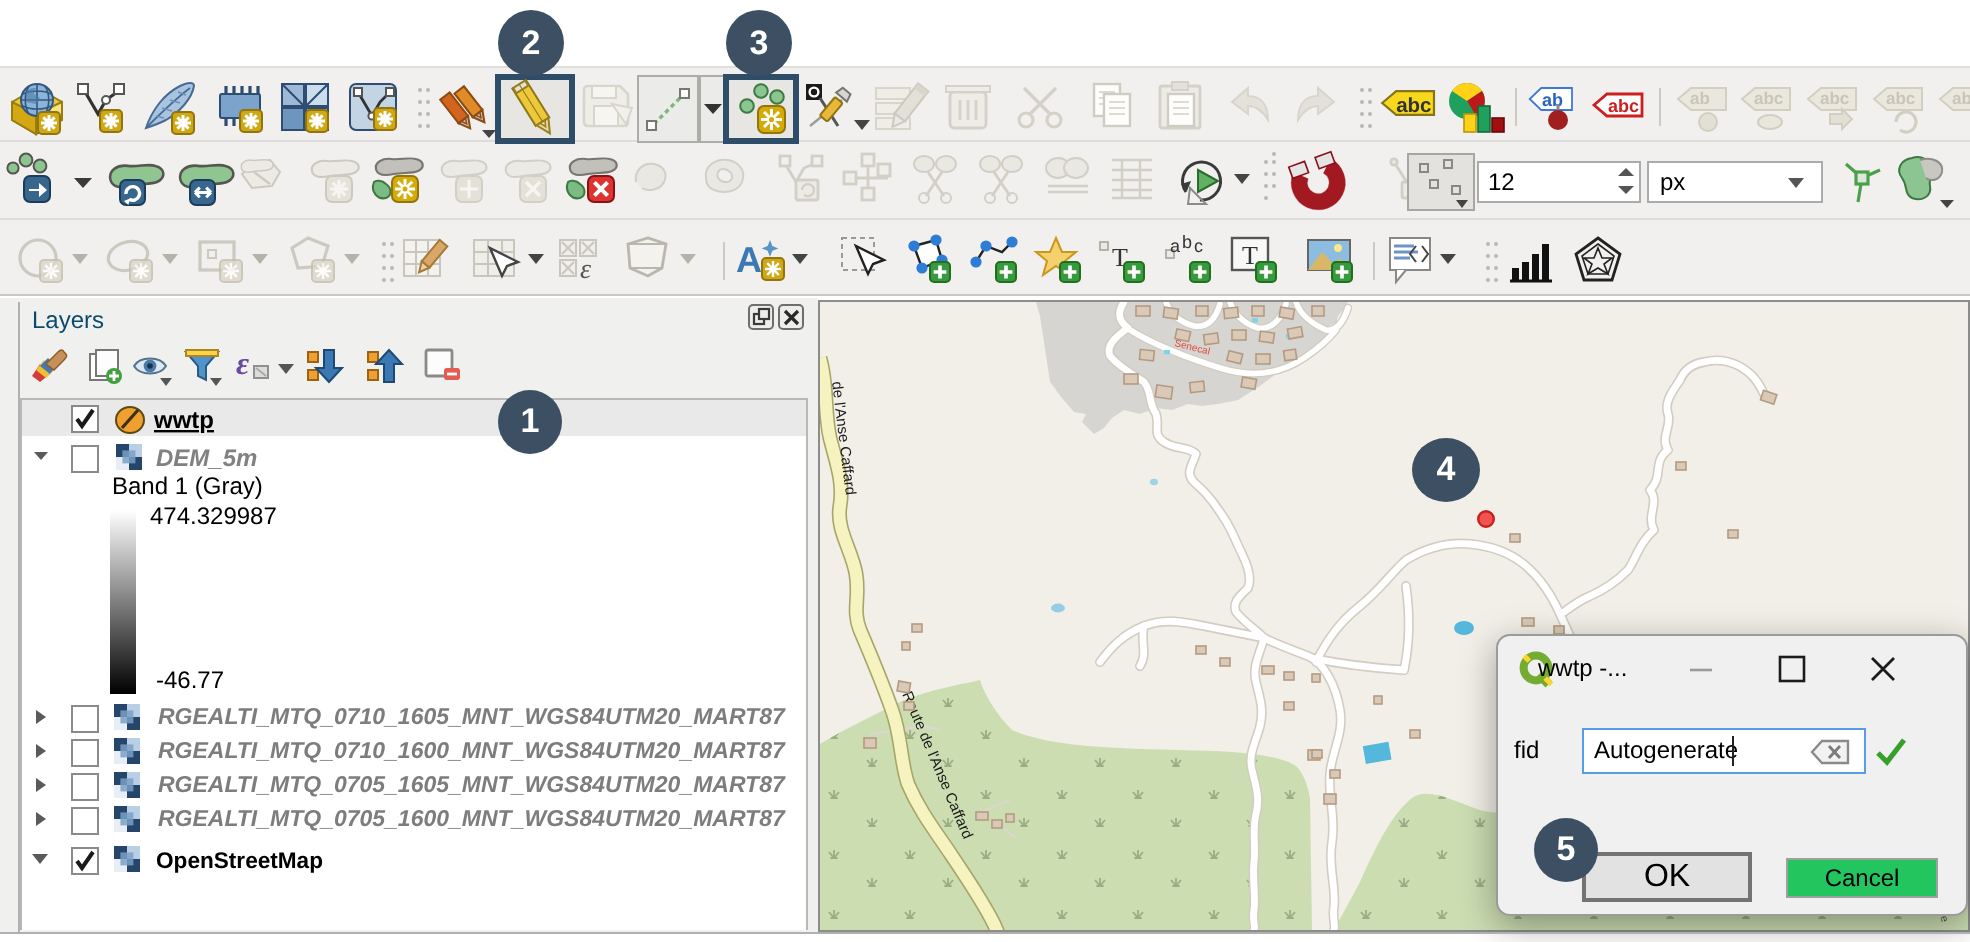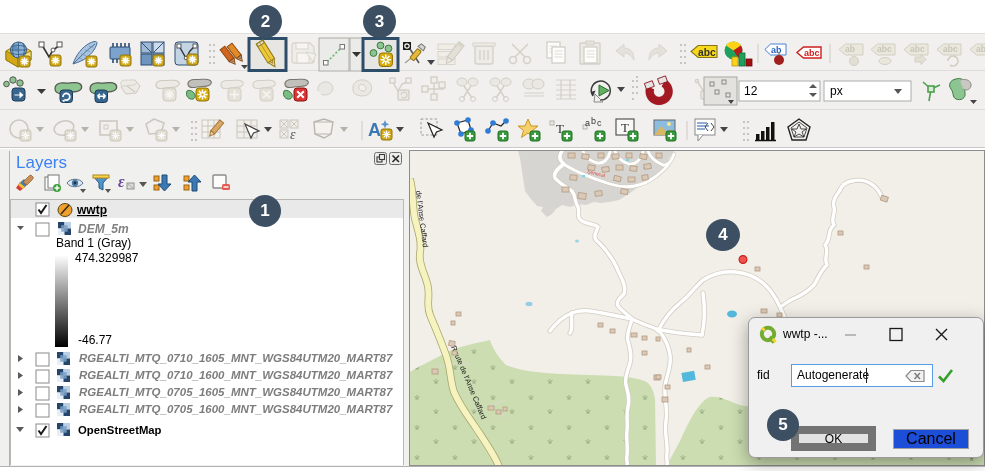--- a/index.html
+++ b/index.html
@@ -7,32 +7,32 @@
 #app{position:relative;width:985px;height:471px}
 .abs{position:absolute}
 
 #tb{position:absolute;left:0;top:33px;width:985px;height:115px;background:#f1f0ee;border-top:1px solid #e0dfdd;border-bottom:1px solid #c9c8c6}
 .sep1{position:absolute;top:36px;left:0;width:985px;height:1px;background:#dddcda}
 .sep2{position:absolute;top:75px;left:0;width:985px;height:1px;background:#dddcda}
 
 .bdg{position:absolute;border-radius:50%;background:#3d4f63;color:#fff;font-weight:bold;display:flex;align-items:center;justify-content:center}
 
 #panel{position:absolute;left:0;top:149px;width:404px;height:318px;background:#f0f0ee}
-#ptitle{position:absolute;left:16px;top:153px;font-size:17px;color:#3b82f6}
+#ptitle{position:absolute;left:16px;top:153px;font-size:12px;color:#0c4a6e}
 #ptree{position:absolute;left:10px;top:199px;width:394px;height:266px;background:#fff;border:1px solid #b9b8b6;border-bottom:none}
 
 #map{position:absolute;left:409px;top:150px;width:576px;height:316px;border:1px solid #8c8c8c;background:#f2efe8}
 #bottomline{position:absolute;left:0;top:466px;width:985px;height:1px;background:#b0b0b0}
 
 #dlg{position:absolute;left:748px;top:317px;width:236px;height:141px;background:#f0f0f0;border:1px solid #9b9b9b;border-radius:7px;box-shadow:0 5px 18px rgba(0,0,0,.35)}
-#dlg .title{position:absolute;left:34px;top:9px;font-size:12px;color:#000}
+#dlg .title{position:absolute;left:20px;top:9px;font-size:12px;color:#000}
 #dfid{position:absolute;left:8px;top:50px;font-size:12px;color:#000}
 #dinput{position:absolute;left:42px;top:46px;width:142px;height:23px;background:#fff;border:1px solid #569de5;font-size:12px;color:#000;padding:3px 5px}
-#dok{position:absolute;left:42px;top:108px;width:85px;height:25px;background:#e2e2e2;border:8px solid #737373;font-size:12px;color:#000;display:flex;align-items:center;justify-content:center}
-#dcancel{position:absolute;left:144px;top:111px;width:76px;height:20px;background:#1d4ed8;border:1px solid #9f9f9f;font-size:16px;color:#000;display:flex;align-items:center;justify-content:center}
+#dok{position:absolute;left:42px;top:108px;width:85px;height:25px;background:#e2e2e2;border:2px solid #737373;font-size:16px;color:#000;display:flex;align-items:center;justify-content:center}
+#dcancel{position:absolute;left:144px;top:111px;width:76px;height:20px;background:#22c55e;border:1px solid #9f9f9f;font-size:12px;color:#000;display:flex;align-items:center;justify-content:center}
 </style>
 </head>
 <body>
 <div id="app">
   <div id="tb">
     <div class="sep1"></div>
       <div class="sep2"></div>
   </div>
   <div id="tbicons">
   <svg class="abs" style="left:0;top:33px" width="985" height="115" viewBox="0 0 985 115">

